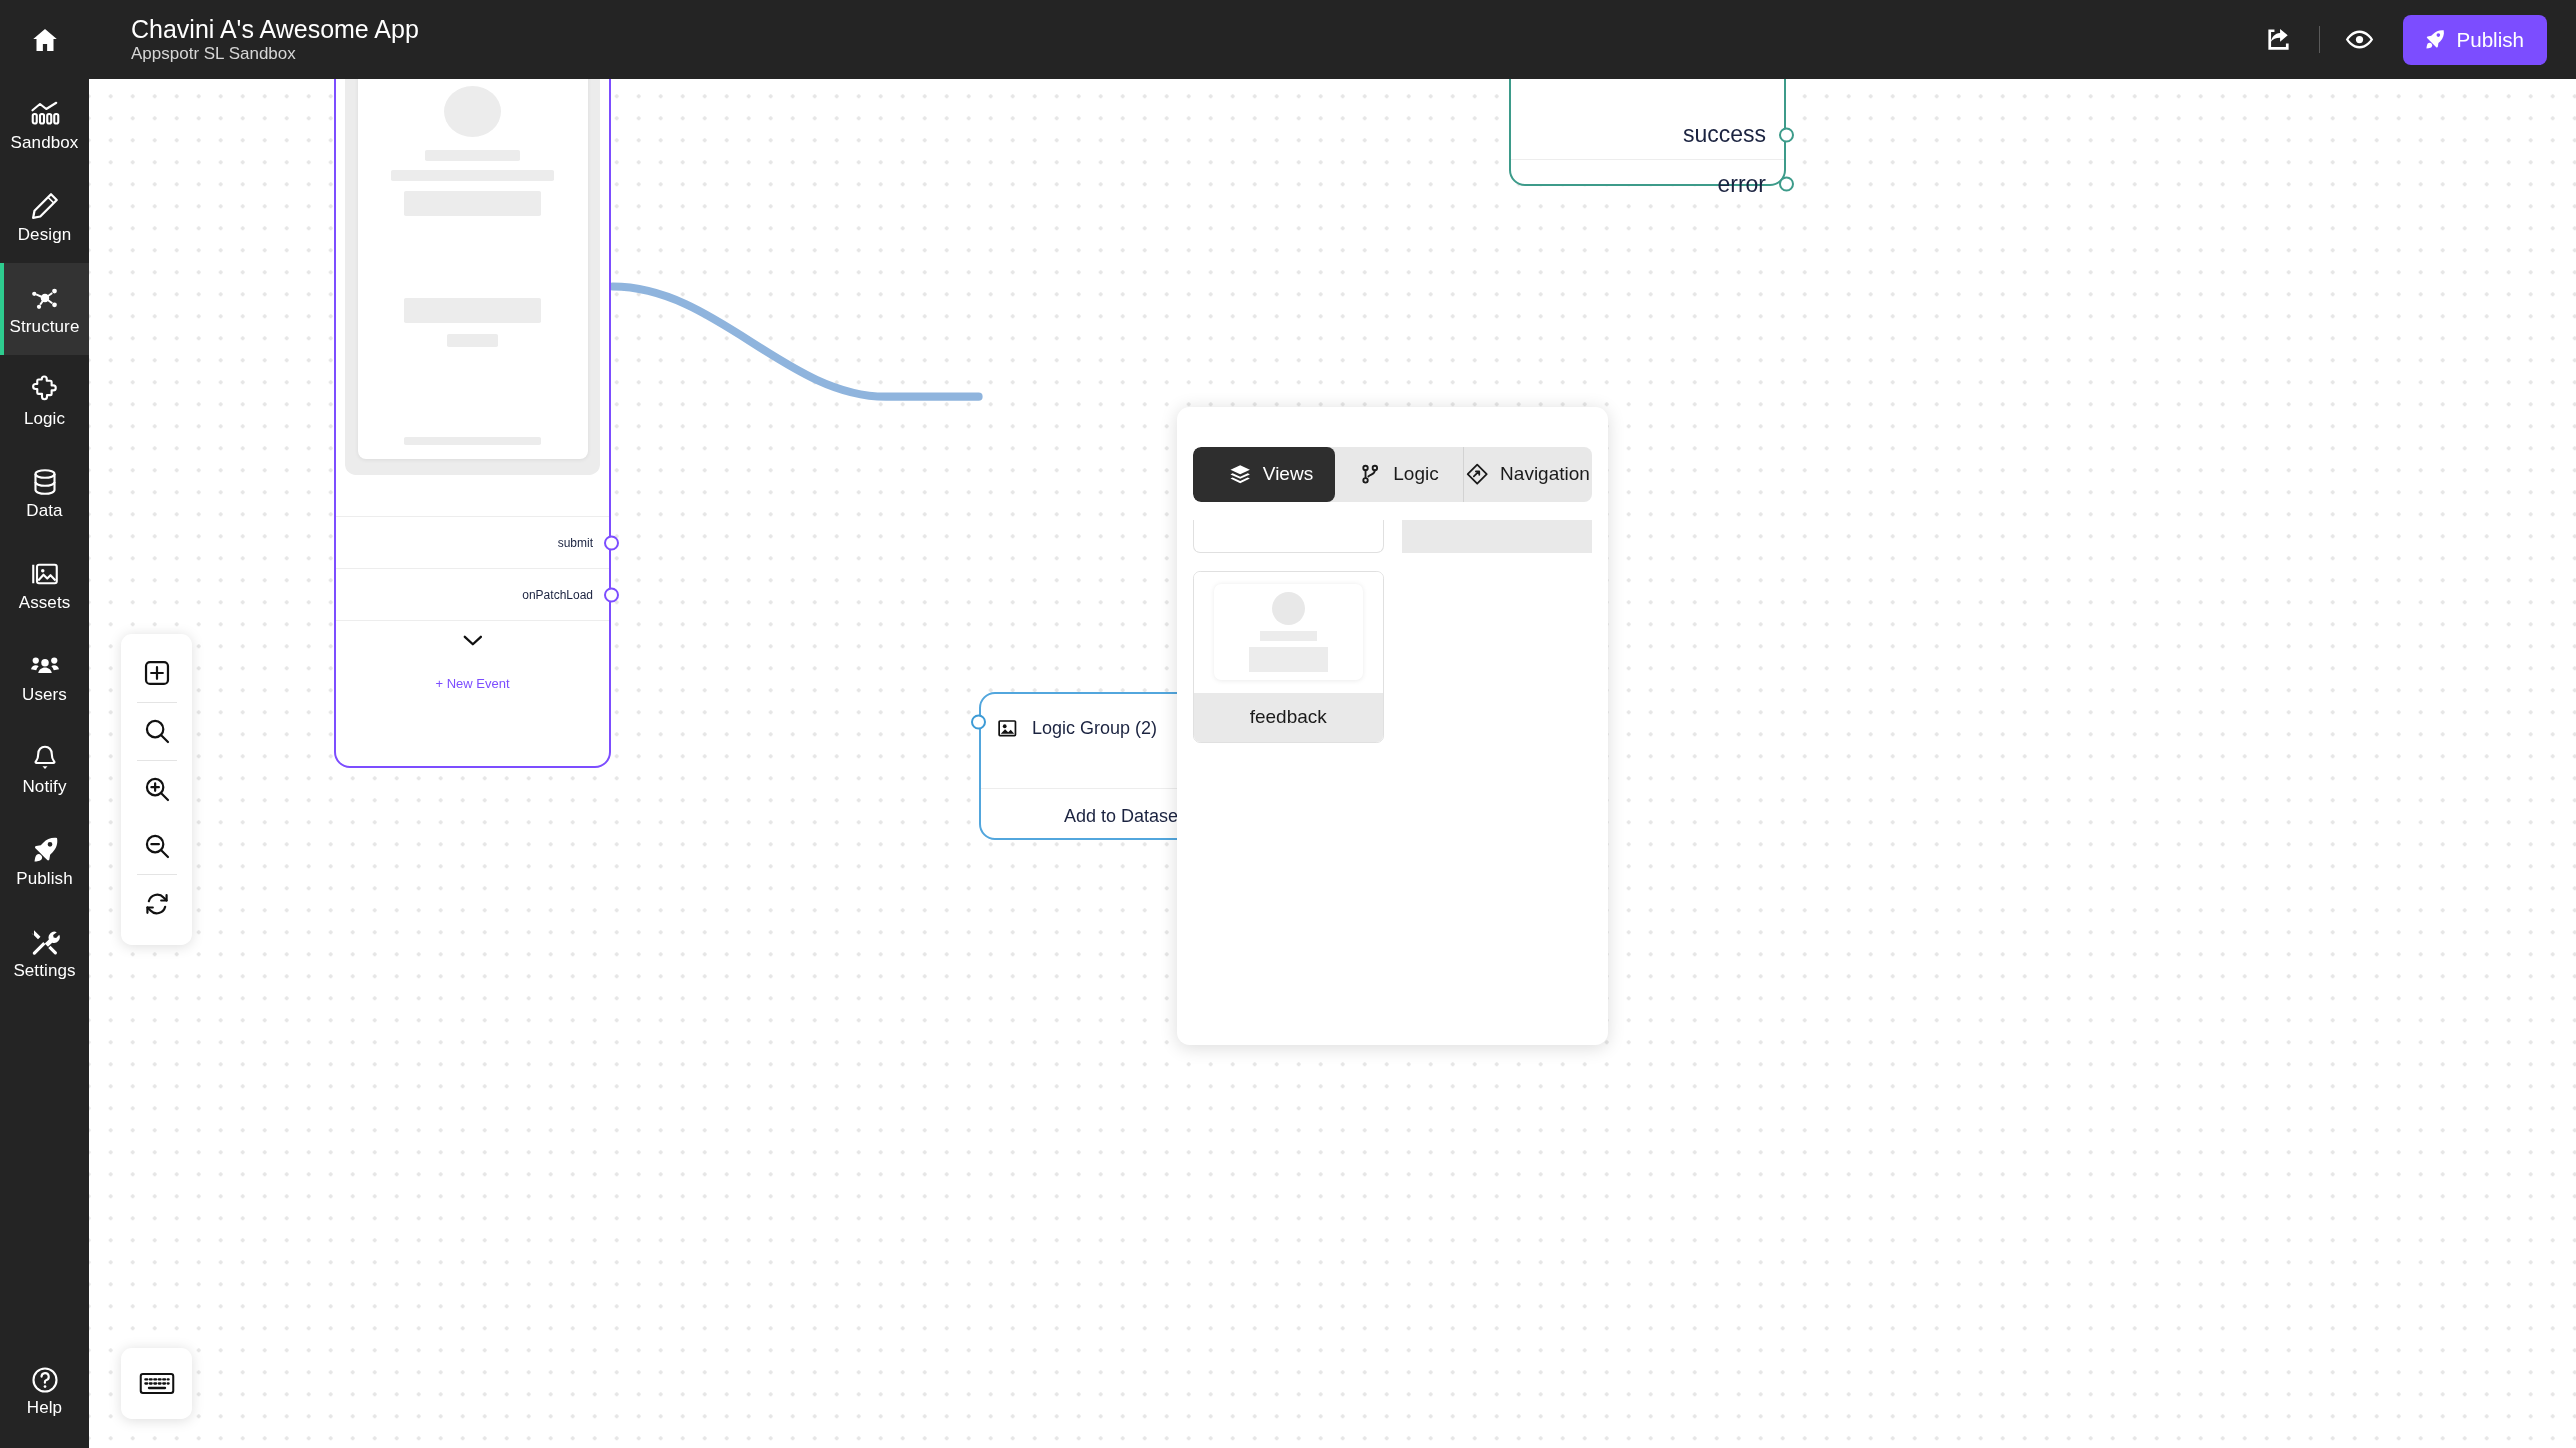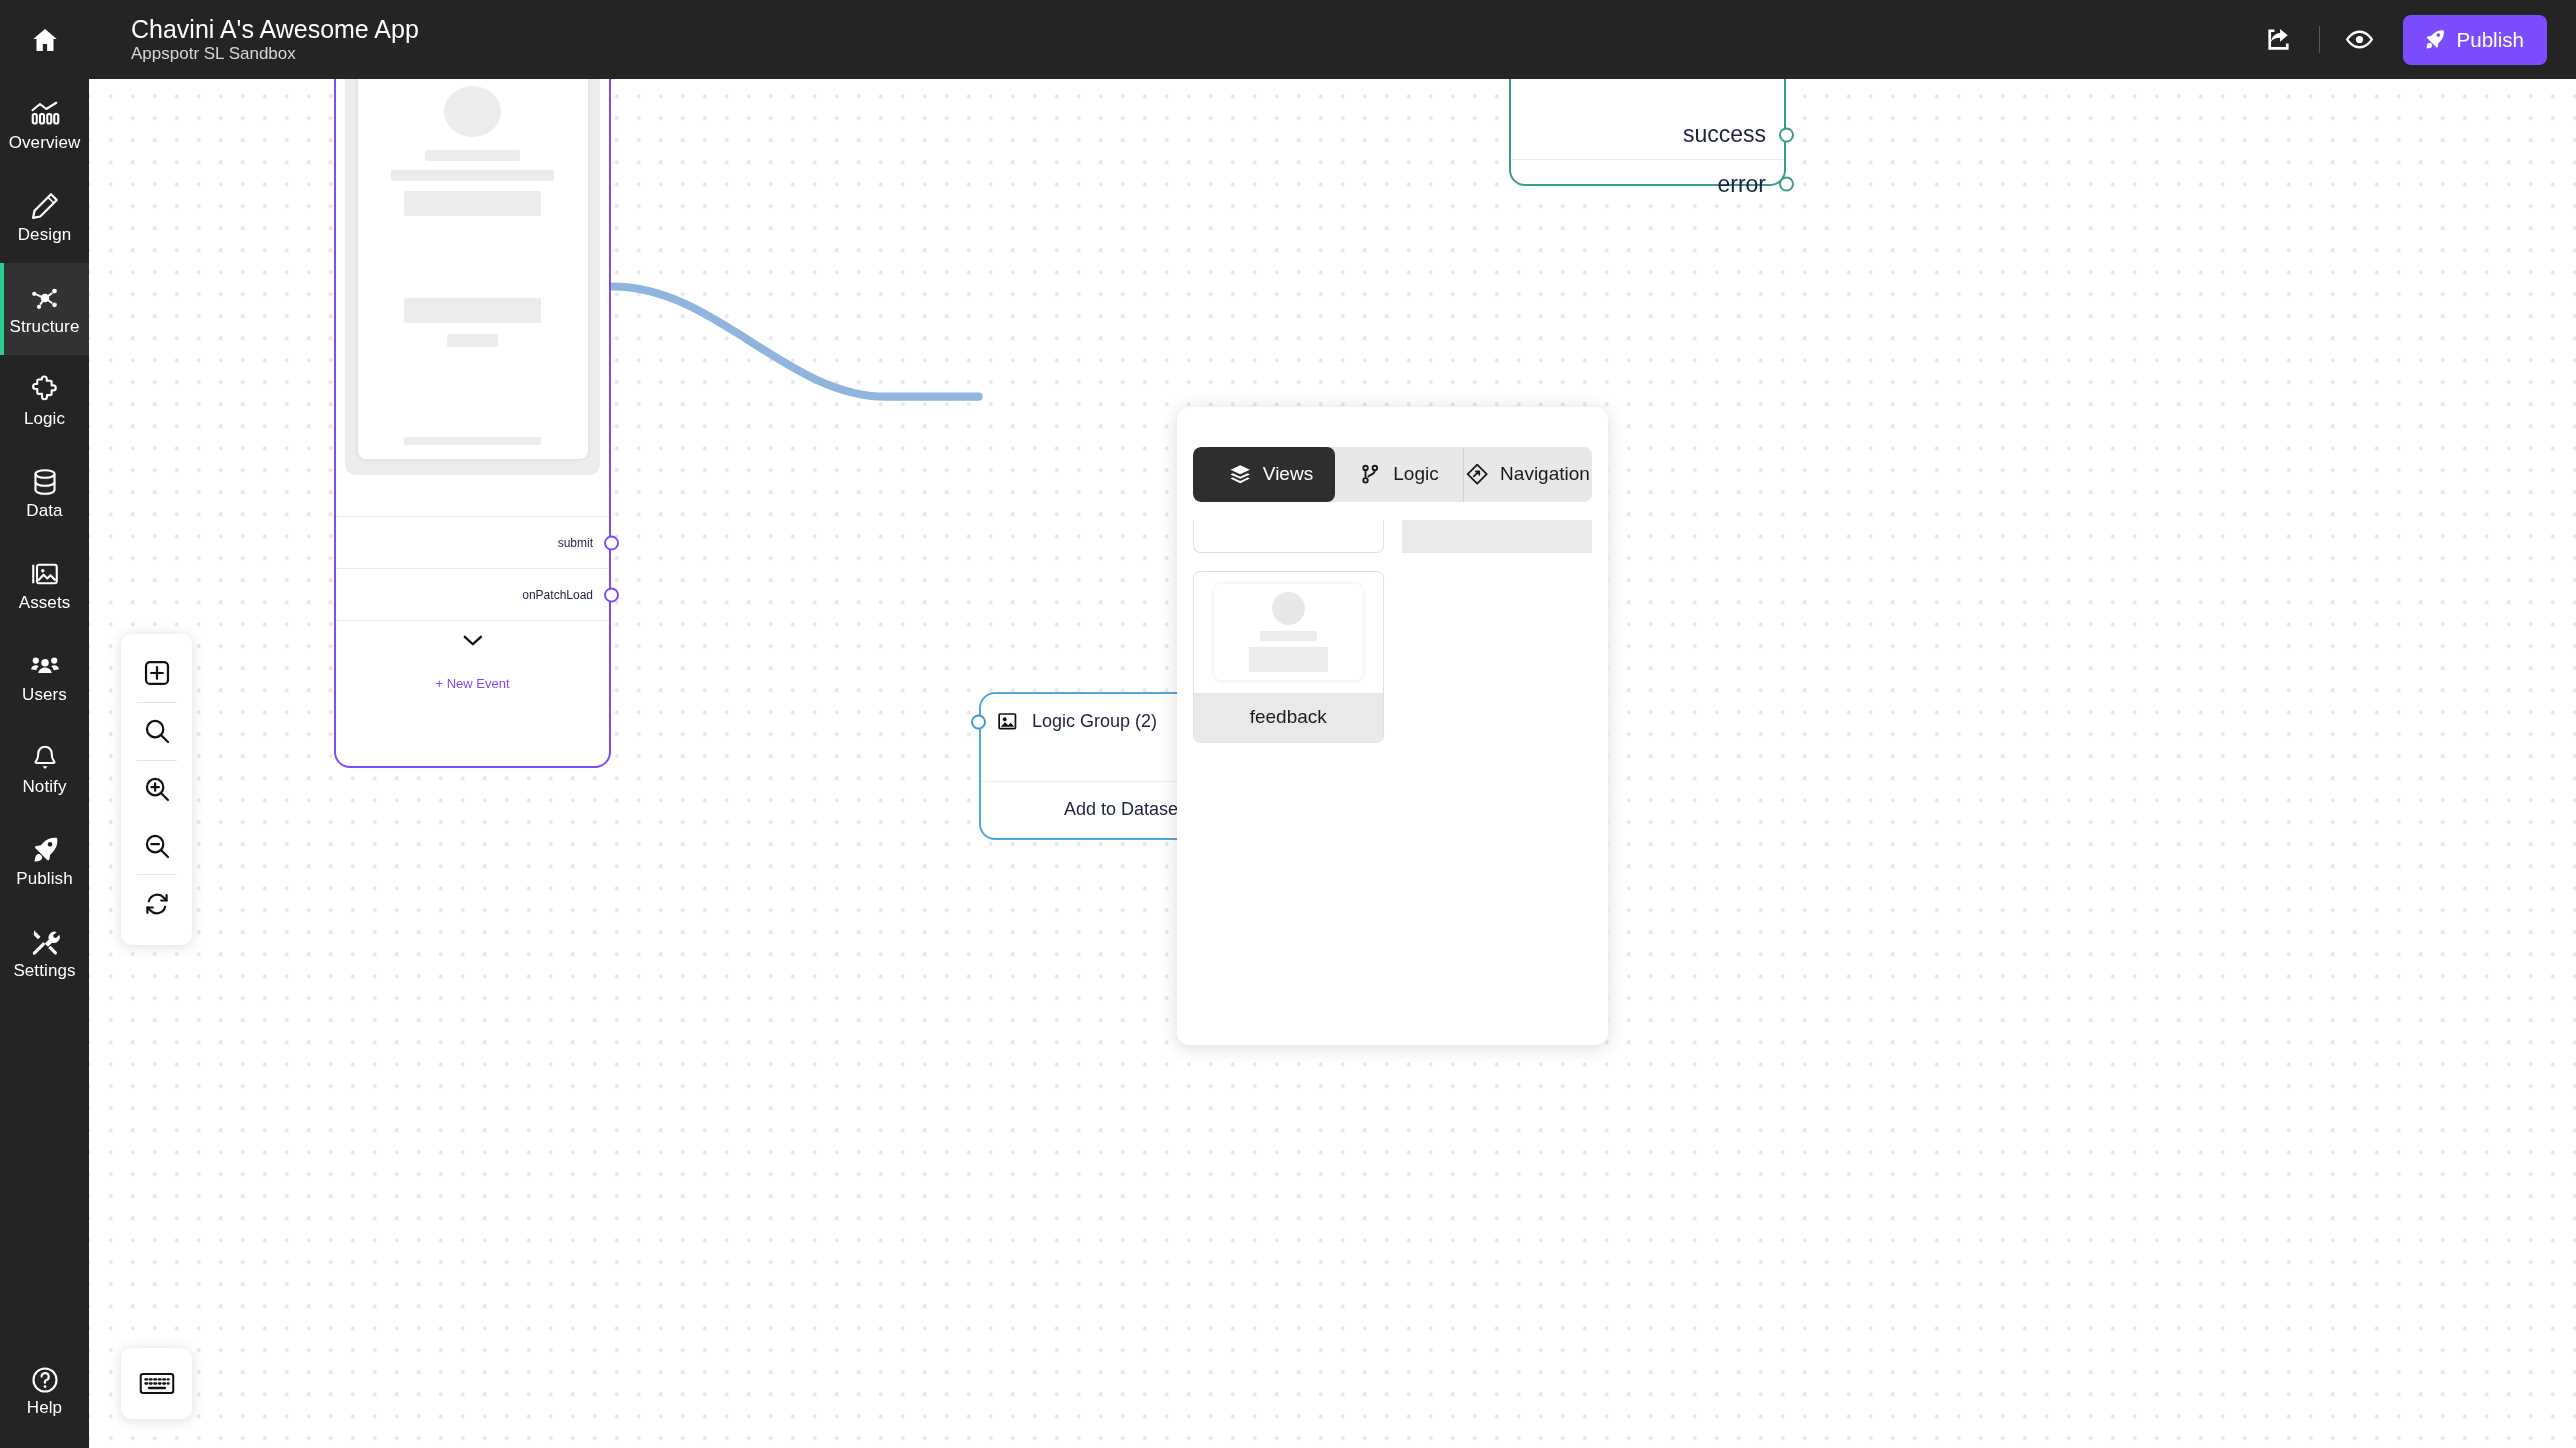--- a/index.html
+++ b/index.html
@@ -130,21 +130,21 @@
   .new-event {
     height: 47px; display: flex; align-items: center; justify-content: center;
     color: #7c4dff; font-size: 13px; cursor: pointer;
   }
 
   .node-logic {
     left: 890px; top: 613px; width: 279px; height: 148px;
     border: 2.7px solid #52a6dd;
   }
   .logic-head {
-    height: 55px; display: flex; align-items: center; gap: 14.3px; padding: 0 10.7px 0 16px;
+    height: 55px; display: flex; align-items: center; gap: 14.3px; padding: 0 10.7px 0 16px; margin-top: 7px;
   }
   .logic-title { font-size: 18px; color: #1b2340; flex: 1; }
   .logic-act { display: flex; align-items: center; justify-content: center; cursor: pointer; width: 27px; height: 27px; }
   .logic-port-row {
     position: relative; height: 55px; margin-top: 32px; border-top: 0.9px solid #ededed;
     display: flex; align-items: center; justify-content: flex-end; padding-right: 18px;
     font-size: 18px; color: #1b2340;
   }
 
   .node-teal {
@@ -227,21 +227,21 @@
     <div class="rail-items">
 
       <div class="rail-item">
         <svg class="rail-ico" viewBox="0 0 24 24" fill="none" stroke="#fff" stroke-width="1.7">
             <path d="M2 9 8 4l5 4 8-5" stroke-linecap="round" stroke-linejoin="round"></path>
             <rect x="2.2" y="12" width="3.2" height="7.6" rx="1.4"></rect>
             <rect x="8" y="12" width="3.2" height="7.6" rx="1.4"></rect>
             <rect x="13.8" y="12" width="3.2" height="7.6" rx="1.4"></rect>
             <rect x="19.4" y="12" width="3.2" height="7.6" rx="1.4"></rect>
           </svg>
-        <span class="rail-label">Overview</span>
+        <span class="rail-label">Sandbox</span>
       </div>
 
       <div class="rail-item">
         <svg class="rail-ico" viewBox="0 0 24 24" fill="none" stroke="#fff" stroke-width="1.8" stroke-linejoin="round">
             <path d="M16.8 2.6 21.4 7.2 8.2 20.4 2.5 21.5l1.1-5.7z"></path>
             <path d="M14.4 5 19 9.6" stroke-width="1.4"></path>
           </svg>
         <span class="rail-label">Design</span>
       </div>
 

